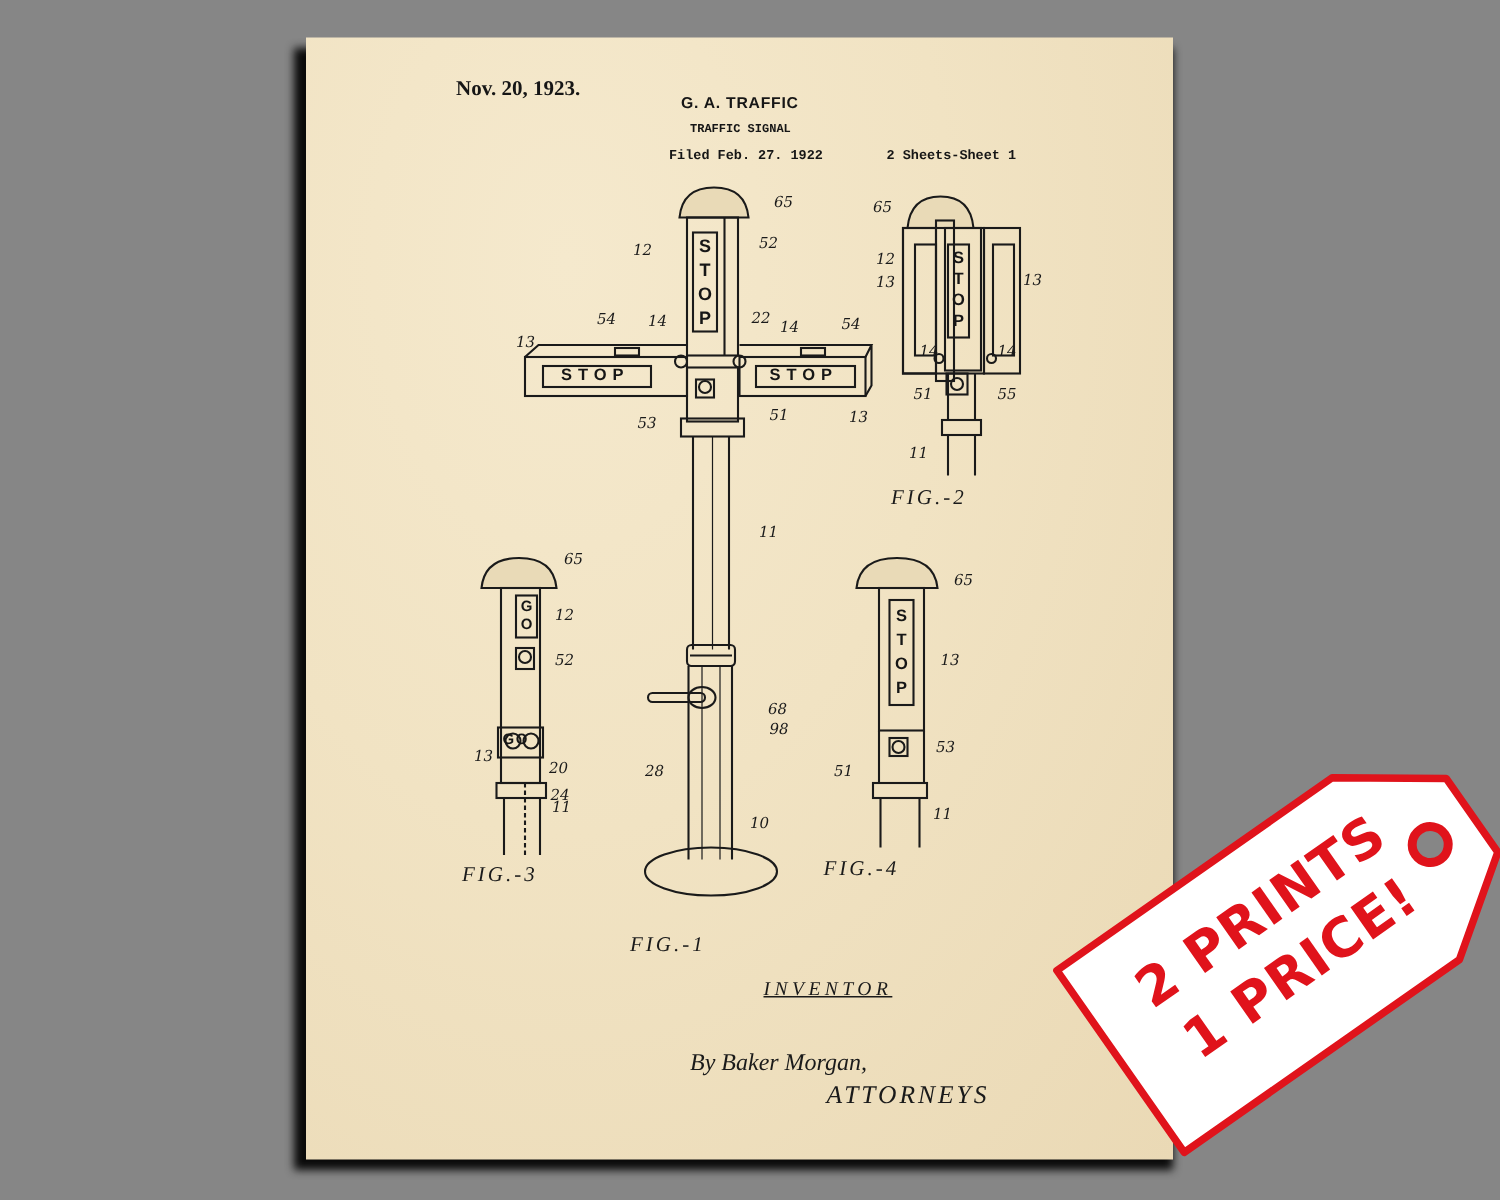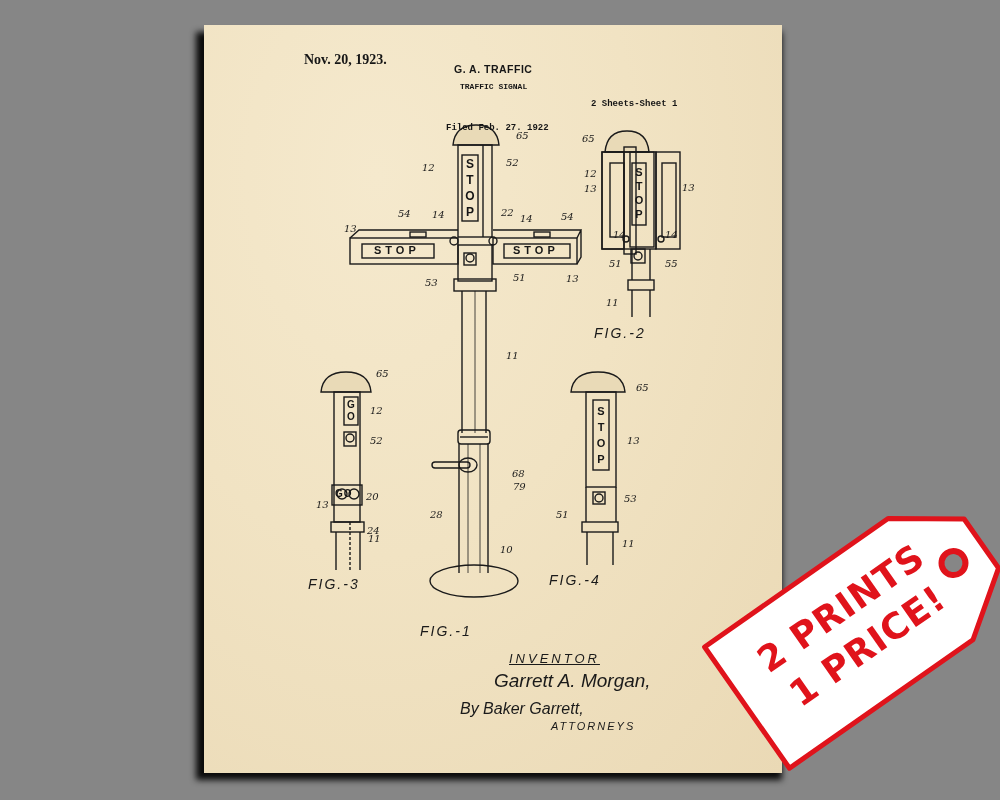--- a/index.html
+++ b/index.html
@@ -15,23 +15,23 @@
   .paper {
     position:absolute; left:204px; top:25px; width:578px; height:748px;
     background: radial-gradient(ellipse at 30% 20%, #f5e9cd 0%, #f1e3c3 45%, #ead9b5 100%);
     overflow:hidden;
   }
   .paper svg { position:absolute; left:0; top:0; }
   .txt { position:absolute; color:#161616; white-space:nowrap; }
   .date { left:100px; top:27px; font-family:"Liberation Serif", serif; font-weight:bold; font-size:14px; }
   .inventor { left:250px; top:38px; font-weight:bold; font-size:10.5px; letter-spacing:0.5px; }
   .title { left:256px; top:57px; font-family:"Liberation Mono", monospace; font-weight:bold; font-size:8px; }
-  .filed { left:242px; top:74px; font-family:"Liberation Mono", monospace; font-weight:bold; font-size:9px;margin-top:24px; }
+  .filed { left:242px; top:74px; font-family:"Liberation Mono", monospace; font-weight:bold; font-size:9px; }
   .sheets { left:387px; top:74px; font-family:"Liberation Mono", monospace; font-weight:bold; font-size:9px; }
-  .hand { font-family:Liberation Sans, sans-serif; font-style:italic; color:#1a1a1a; position:absolute; white-space:nowrap; }
+  .hand { font-family:Liberation Serif, serif; font-style:italic; color:#1a1a1a; position:absolute; white-space:nowrap; }
   .figlabel { font-size:14px; letter-spacing:2px; }
   .num { font-family:"DejaVu Serif", serif; font-style:italic; font-size:10px; color:#1a1a1a; position:absolute; }
   .tag-wrap {
     position:absolute; left:715px; top:545px; width:300px; height:160px;
     transform:rotate(-35deg); transform-origin:center center;
   }
   .tag-wrap svg { position:absolute; left:0; top:0; }
   .tag-text {
     position:absolute; left:40px; width:200px; text-align:center;
     color:#e0131b; font-weight:bold; font-size:36px; letter-spacing:1px;
@@ -163,57 +163,56 @@
   <div class="num" style="left:194px;top:183px;">54</div>
   <div class="num" style="left:228px;top:184px;">14</div>
   <div class="num" style="left:297px;top:182px;">22</div>
   <div class="num" style="left:316px;top:188px;">14</div>
   <div class="num" style="left:357px;top:186px;">54</div>
   <div class="num" style="left:221px;top:252px;">53</div>
   <div class="num" style="left:309px;top:247px;">51</div>
   <div class="num" style="left:362px;top:248px;">13</div>
   <div class="num" style="left:302px;top:325px;">11</div>
   <div class="num" style="left:308px;top:443px;">68</div>
-  <div class="num" style="left:309px;top:456px;">79</div>
+  <div class="num" style="left:309px;top:456px;">98</div>
   <div class="num" style="left:226px;top:484px;">28</div>
   <div class="num" style="left:296px;top:519px;">10</div>
 
   <div class="num" style="left:378px;top:108px;">65</div>
   <div class="num" style="left:380px;top:143px;">12</div>
   <div class="num" style="left:380px;top:158px;">13</div>
   <div class="num" style="left:478px;top:157px;">13</div>
   <div class="num" style="left:409px;top:204px;">14</div>
   <div class="num" style="left:461px;top:204px;">14</div>
   <div class="num" style="left:405px;top:233px;">51</div>
   <div class="num" style="left:461px;top:233px;">55</div>
   <div class="num" style="left:402px;top:272px;">11</div>
   <div class="hand figlabel" style="left:390px;top:300px;">FIG.-2</div>
 
   <div class="num" style="left:172px;top:343px;">65</div>
   <div class="num" style="left:166px;top:380px;">12</div>
   <div class="num" style="left:166px;top:410px;">52</div>
   <div class="num" style="left:112px;top:474px;">13</div>
-  <div class="num" style="left:162px;top:466px;">20</div>
+  <div class="num" style="left:162px;top:482px;">20</div>
   <div class="num" style="left:164px;top:508px;">11</div>
   <div class="num" style="left:163px;top:500px;font-style:italic;">24</div>
   <div class="hand figlabel" style="left:104px;top:551px;">FIG.-3</div>
 
   <div class="num" style="left:432px;top:357px;">65</div>
   <div class="num" style="left:423px;top:410px;">13</div>
   <div class="num" style="left:420px;top:468px;">53</div>
   <div class="num" style="left:352px;top:484px;">51</div>
   <div class="num" style="left:418px;top:513px;">11</div>
   <div class="hand figlabel" style="left:345px;top:547px;text-align:center;">FIG.-4</div>
 
   <div class="hand figlabel" style="left:216px;top:598px;">FIG.-1</div>
 
   <div class="hand" style="left:305px;top:626px;font-size:13px;letter-spacing:3px;text-decoration:underline;">INVENTOR</div>
-  <div class="hand" style="left:290px;top:645px;font-size:19px;">Garrett A. Morgan,</div>
-  <div class="hand" style="left:256px;top:675px;font-size:16px;">By Baker Garrett,</div>
-  <div class="hand" style="left:347px;top:695px;font-size:11px;letter-spacing:2px;">ATTORNEYS</div>
+  <div class="hand" style="left:256px;top:675px;font-size:16px;">By Baker Morgan,</div>
+  <div class="hand" style="left:347px;top:695px;font-size:17px;letter-spacing:2px;">ATTORNEYS</div>
 </div>
 
 <div class="tag-wrap">
   <svg width="300" height="160" viewBox="0 0 300 160">
     <path d="M6,6 L230,6 L292,50 L292,110 L230,154 L6,154 Z" fill="#ffffff" stroke="#e0131b" stroke-width="5" stroke-linejoin="round"></path>
     <circle cx="258" cy="80" r="12" fill="#868686" stroke="#e0131b" stroke-width="6"></circle>
   </svg>
   <div class="tag-text t1">2 PRINTS</div>
   <div class="tag-text t2">1 PRICE!</div>
 </div>

